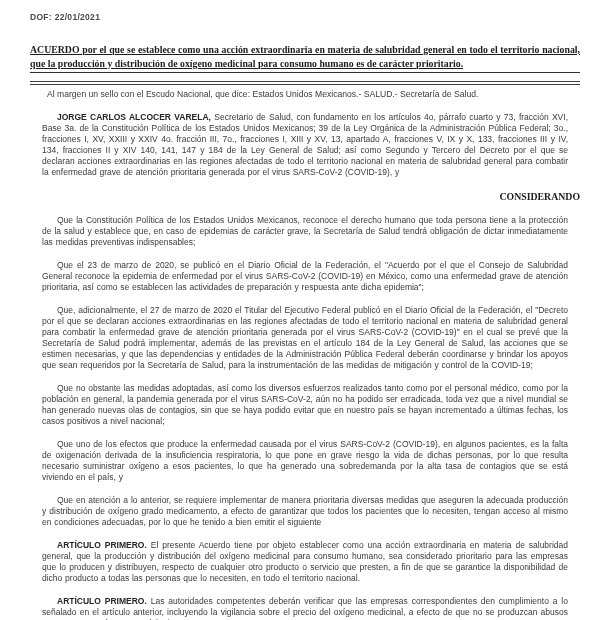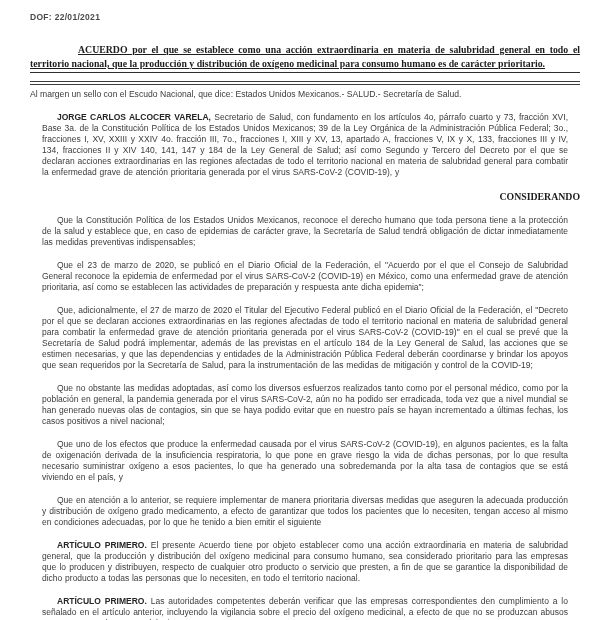--- a/index.html
+++ b/index.html
@@ -25,29 +25,29 @@
     border-bottom: 1px solid #2e2e2e;
     padding-bottom: 1px;
   }
   .doc-title {
     margin: 0;
     font-family: "Liberation Serif", serif;
     font-size: 9.8px; line-height: 14px; font-weight: bold;
     color: #1c1c1c;
     text-align: justify;
   }
-  .doc-title .u { text-decoration: underline; margin-left: 48px; }
+  .doc-title .u { text-decoration: underline; }
   .double-rule {
     margin-top: 8px;
     height: 2px;
     border-top: 1px solid #3c3c3c;
     border-bottom: 1px solid #3c3c3c;
   }
   .margin-note {
-    margin: 4px 0 0 0;
+    margin: 4px 0 0 17px;
     font-size: 8.6px; line-height: 11px;
     color: #3a3a3a;
     text-align: justify;
   }
   .para {
     margin: 12px;
     text-indent: 15px;
     text-align: justify;
     font-size: 8.5px; line-height: 11px;
     color: #3a3a3a;

